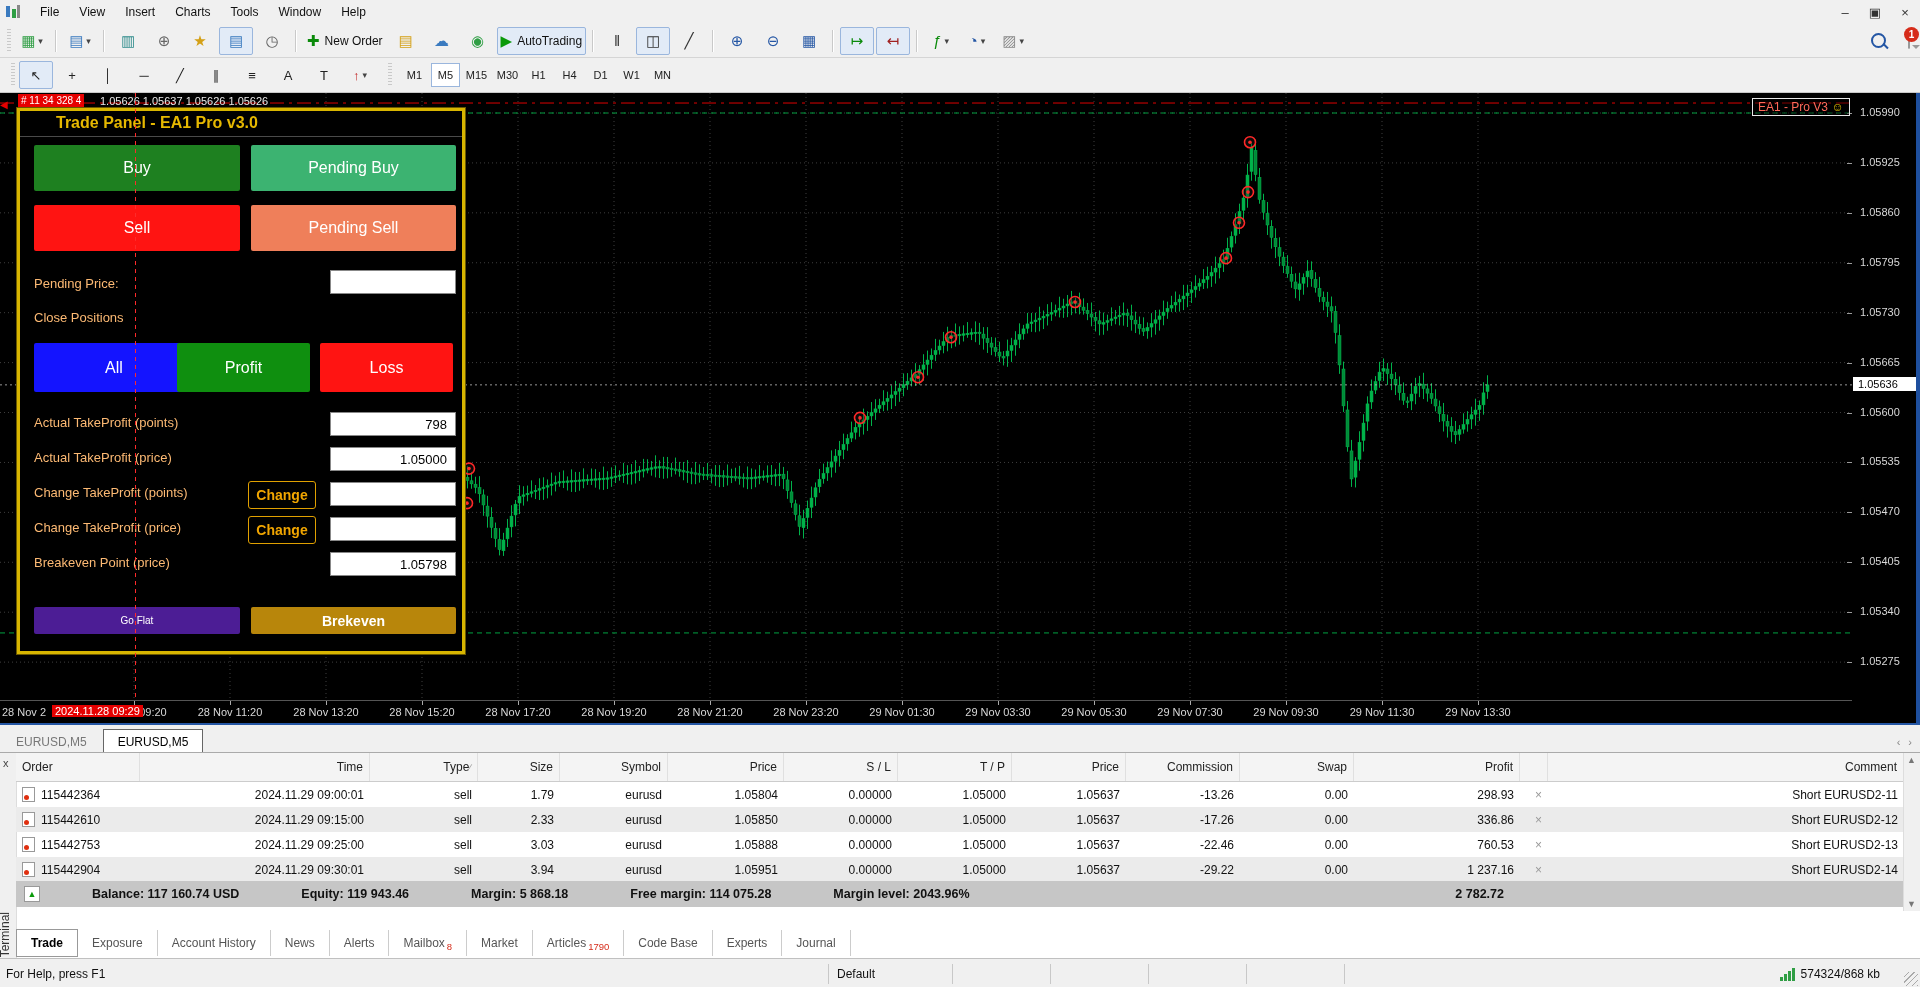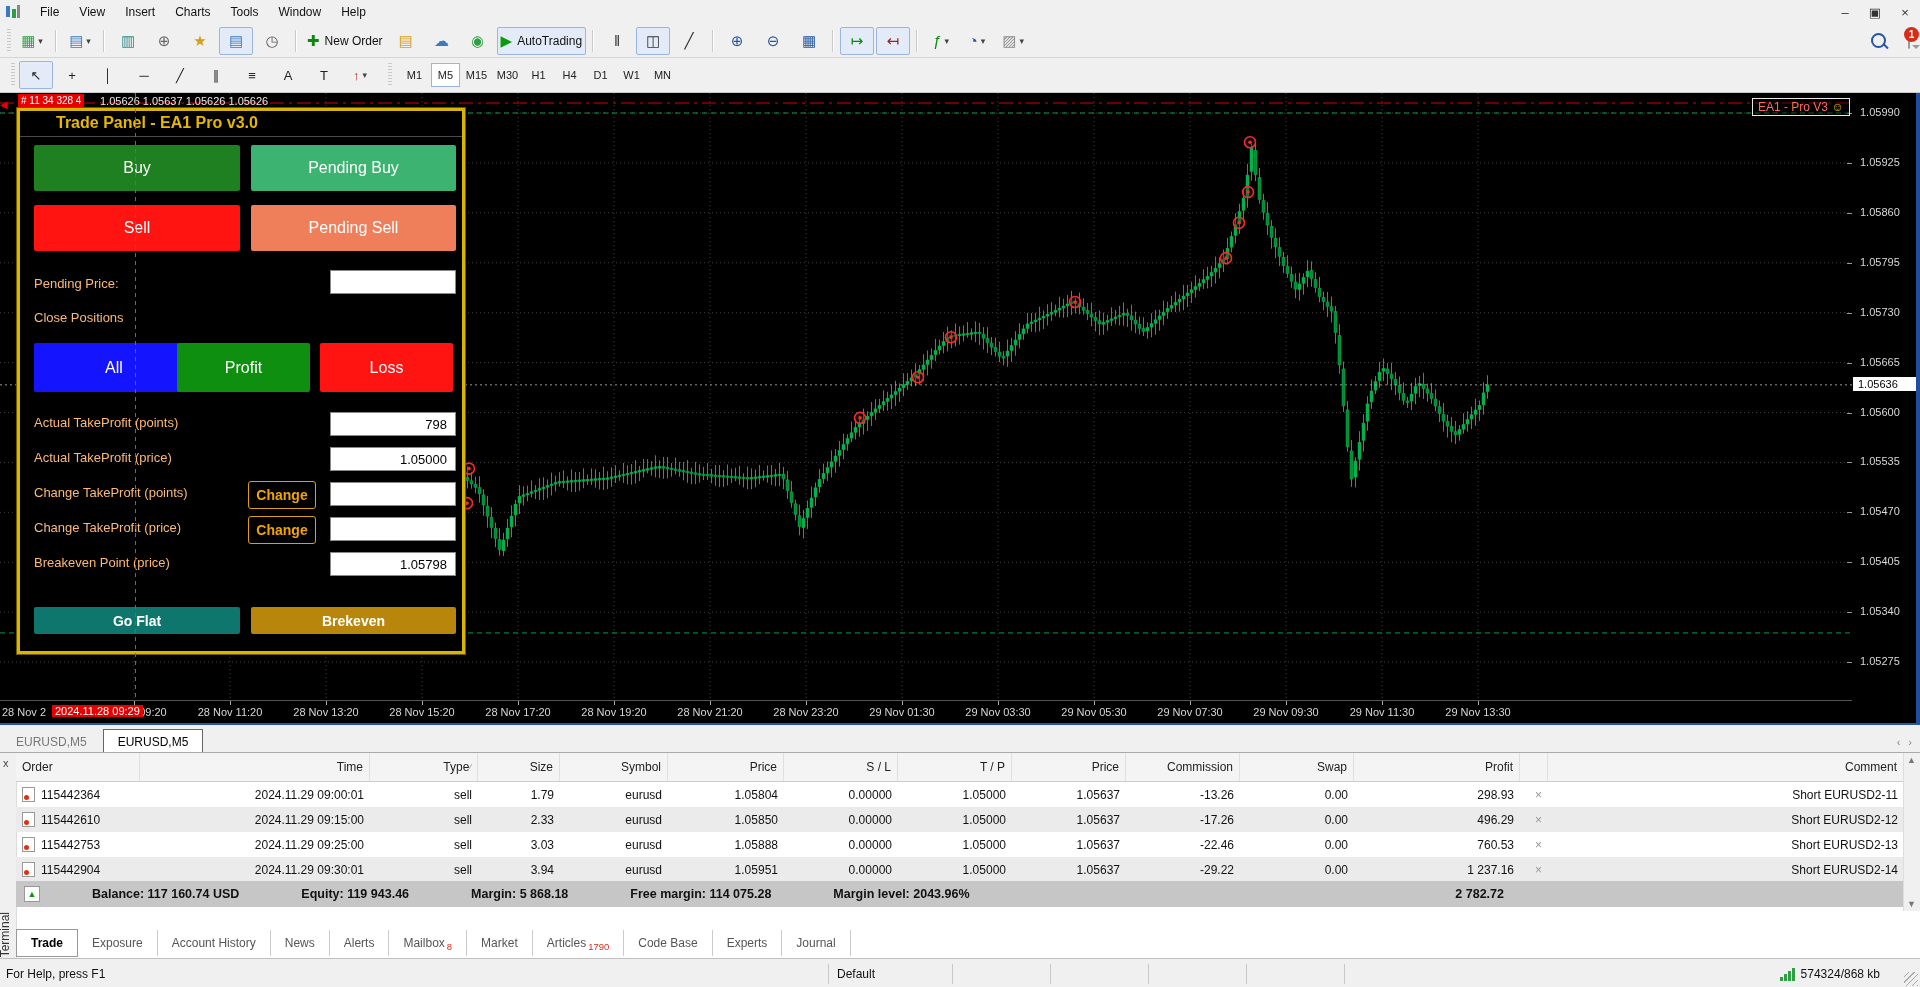--- a/index.html
+++ b/index.html
@@ -917,21 +917,21 @@
           <input class="tp-input" value="1.05000" style="left: 310px; top: 336px;">
           <div class="tp-label" style="top: 374px;">Change TakeProfit (points)</div>
           <div class="tp-change" style="left: 228px; top: 370px;">Change</div>
           <input class="tp-input" style="left: 310px; top: 371px;">
           <div class="tp-label" style="top: 409px;">Change TakeProfit (price)</div>
           <div class="tp-change" style="left: 228px; top: 405px;">Change</div>
           <input class="tp-input" style="left: 310px; top: 406px;">
           <div class="tp-label" style="top: 444px;">Breakeven Point (price)</div>
           <input class="tp-input" value="1.05798" style="left: 310px; top: 441px;">
         </div>
-      <div class="tp-btn" id="btn-goflat" style="left: 14px; top: 496px; width: 206px; height: 27px; font-size: 14px; font-weight: bold; background: #0f766e;">Go Flat</div>
+      <div class="tp-btn" id="btn-goflat" style="left: 14px; top: 496px; width: 206px; height: 27px; font-size: 10px; font-weight: normal; background: #4c1d95;">Go Flat</div>
       <div class="tp-btn" id="btn-brekeven" style="left: 231px; top: 496px; width: 205px; height: 27px; font-size: 14px; font-weight: bold; background: rgb(184, 134, 11);">Brekeven</div>
     </div>
   </div>
 
   <div class="charttabs">
     <span id="ctabs" style="display:flex;align-items:flex-end;">
         <span class="ctab">EURUSD,M5</span>
         <span class="ctab active">EURUSD,M5</span>
       </span>
     <span class="ctab-arrows">
@@ -1036,21 +1036,21 @@
           <span class="tcell r" style="width: 114px;">
             <span>1.05637</span>
           </span>
           <span class="tcell r" style="width: 114px;">
             <span>-17.26</span>
           </span>
           <span class="tcell r" style="width: 114px;">
             <span>0.00</span>
           </span>
           <span class="tcell r" style="width: 166px;">
-            <span>496.29</span>
+            <span>336.86</span>
           </span>
           <span class="tcell r" style="width: 28px;">
             <span class="profx">×</span>
           </span>
           <span class="tcell r" style="flex: 1 1 0%;">
             <span>Short EURUSD2-12</span>
           </span>
         </div>
         <div class="trow">
           <span class="tcell l" style="width: 124px;">

